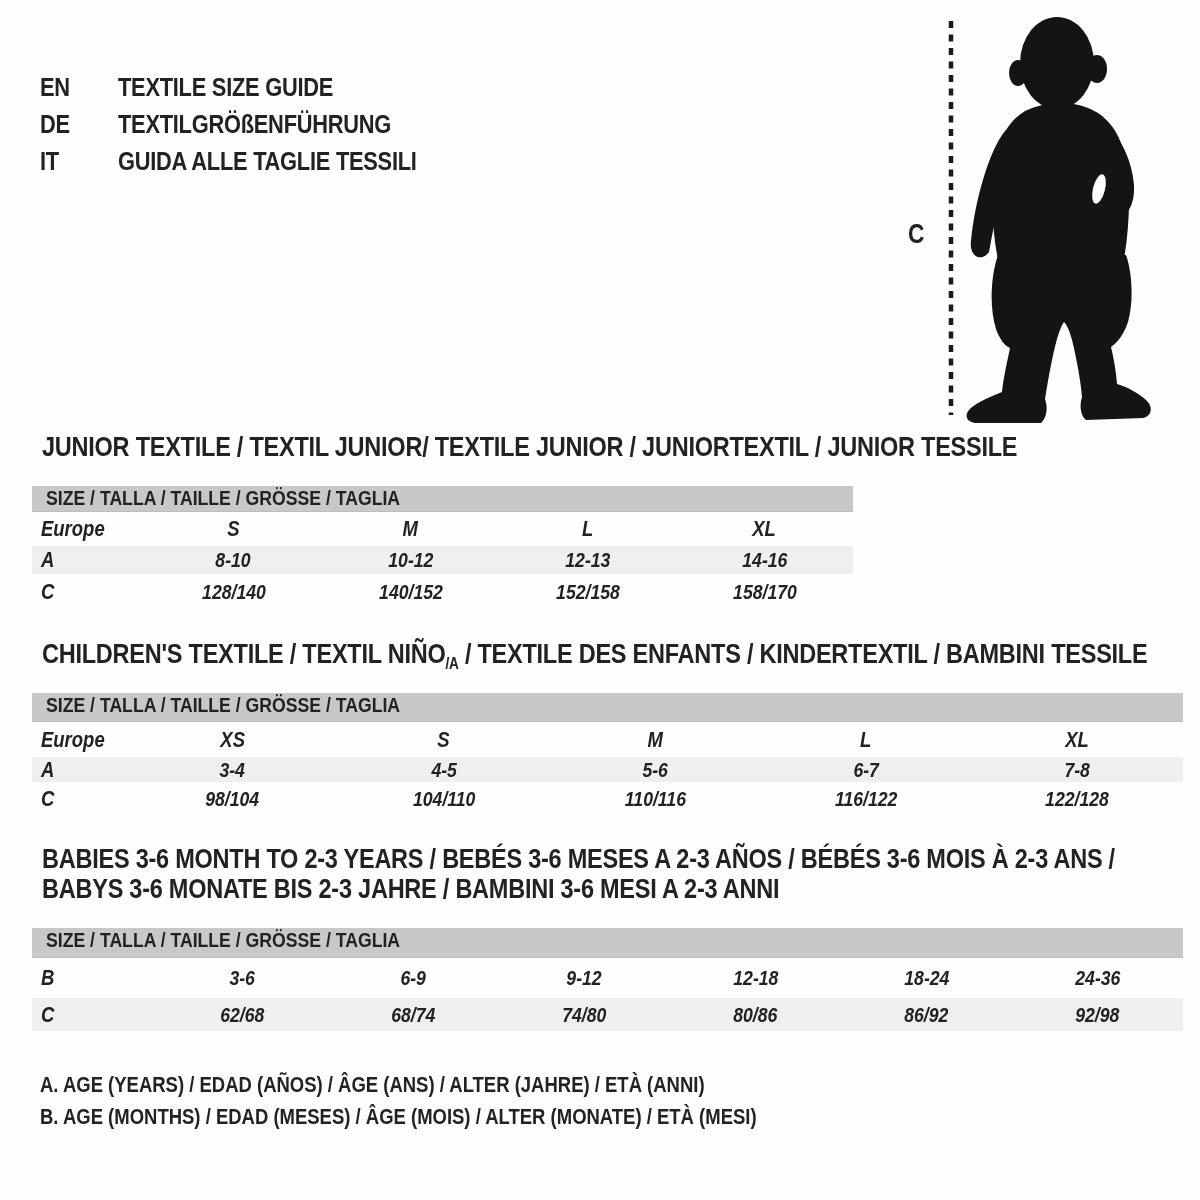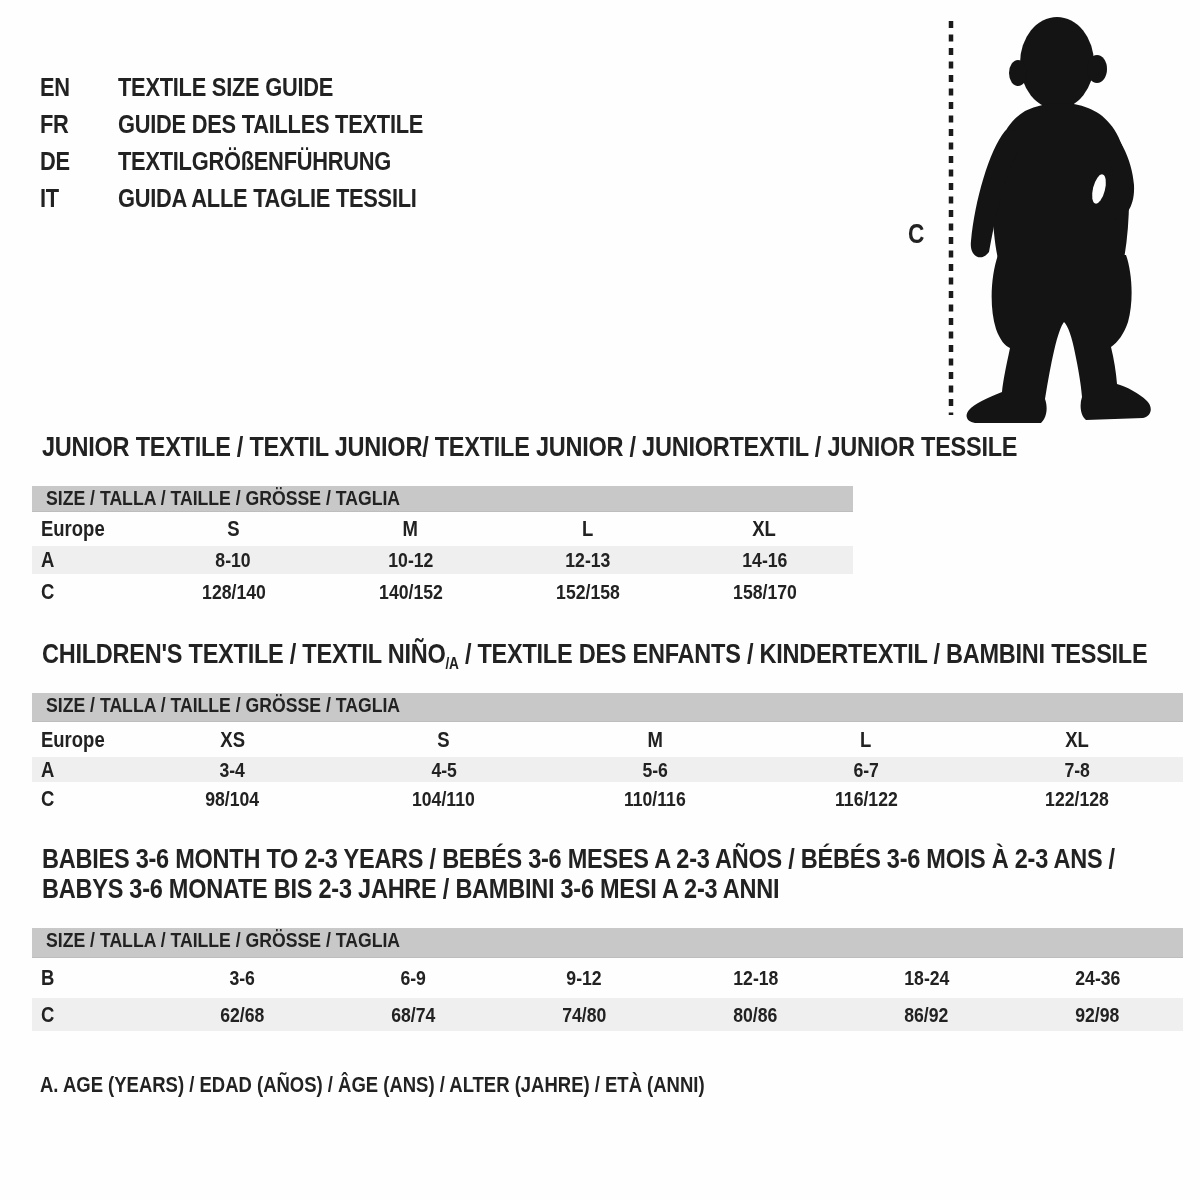--- a/index.html
+++ b/index.html
@@ -34,21 +34,21 @@
 
   
   .tbl { position: absolute; left: 32px; }
   .tbl-head {
     background: #c8c8c8;
     display: flex; align-items: flex-start;
     padding-left: 14px;
     font-size: 21px;
     border-bottom: 1px solid #bdbdbd;
   }
-  .trow { display: grid; align-items: center; }
+  .trow { display: grid; align-items: center; font-style: italic; }
   .trow .lbl { padding-left: 9px; font-size: 22px; }
   .trow .val { text-align: center; font-size: 21px; }
   .row-sizes .val { font-size: 22px; }
   .alt { background: #efefef; }
 
   .t-junior { top: 486px; width: 821px; }
   .t-junior .tbl-head { height: 26px; }
   .t-junior .trow { grid-template-columns: 113px repeat(4, 1fr); }
   .t-junior .row-sizes { height: 34px; }
   .t-junior .row-a { height: 28px; }
@@ -71,24 +71,20 @@
   .legend { position: absolute; left: 40px; top: 1072px; }
   .legend-line { height: 32px; display: flex; align-items: flex-start; font-size: 22px; }
 </style>
 </head>
 <body>
 
 <div class="langs">
   <div class="lang-row">
     <span class="lang-code"><span class="cond">EN</span></span>
     <span class="cond">TEXTILE SIZE GUIDE</span>
-  </div>
-  <div class="lang-row">
-    <span class="lang-code"><span class="cond">FR</span></span>
-    <span class="cond">GUIDE DES TAILLES TEXTILE</span>
   </div>
   <div class="lang-row">
     <span class="lang-code"><span class="cond">DE</span></span>
     <span class="cond">TEXTILGRÖßENFÜHRUNG</span>
   </div>
   <div class="lang-row">
     <span class="lang-code"><span class="cond">IT</span></span>
     <span class="cond">GUIDA ALLE TAGLIE TESSILI</span>
   </div>
 </div>
@@ -235,13 +231,16 @@
     <span class="val"><span class="condc">80/86</span></span>
     <span class="val"><span class="condc">86/92</span></span>
     <span class="val"><span class="condc">92/98</span></span>
   </div>
 </div>
 
 <div class="legend">
   <div class="legend-line">
       <span class="cond">A. AGE (YEARS) / EDAD (AÑOS) / ÂGE (ANS) / ALTER (JAHRE) / ETÀ (ANNI)</span>
     </div>
+  <div class="legend-line">
+      <span class="cond">B. AGE (MONTHS) / EDAD (MESES) / ÂGE (MOIS) / ALTER (MONATE) / ETÀ (MESI)</span>
+    </div>
 </div>
 
 </body></html>

